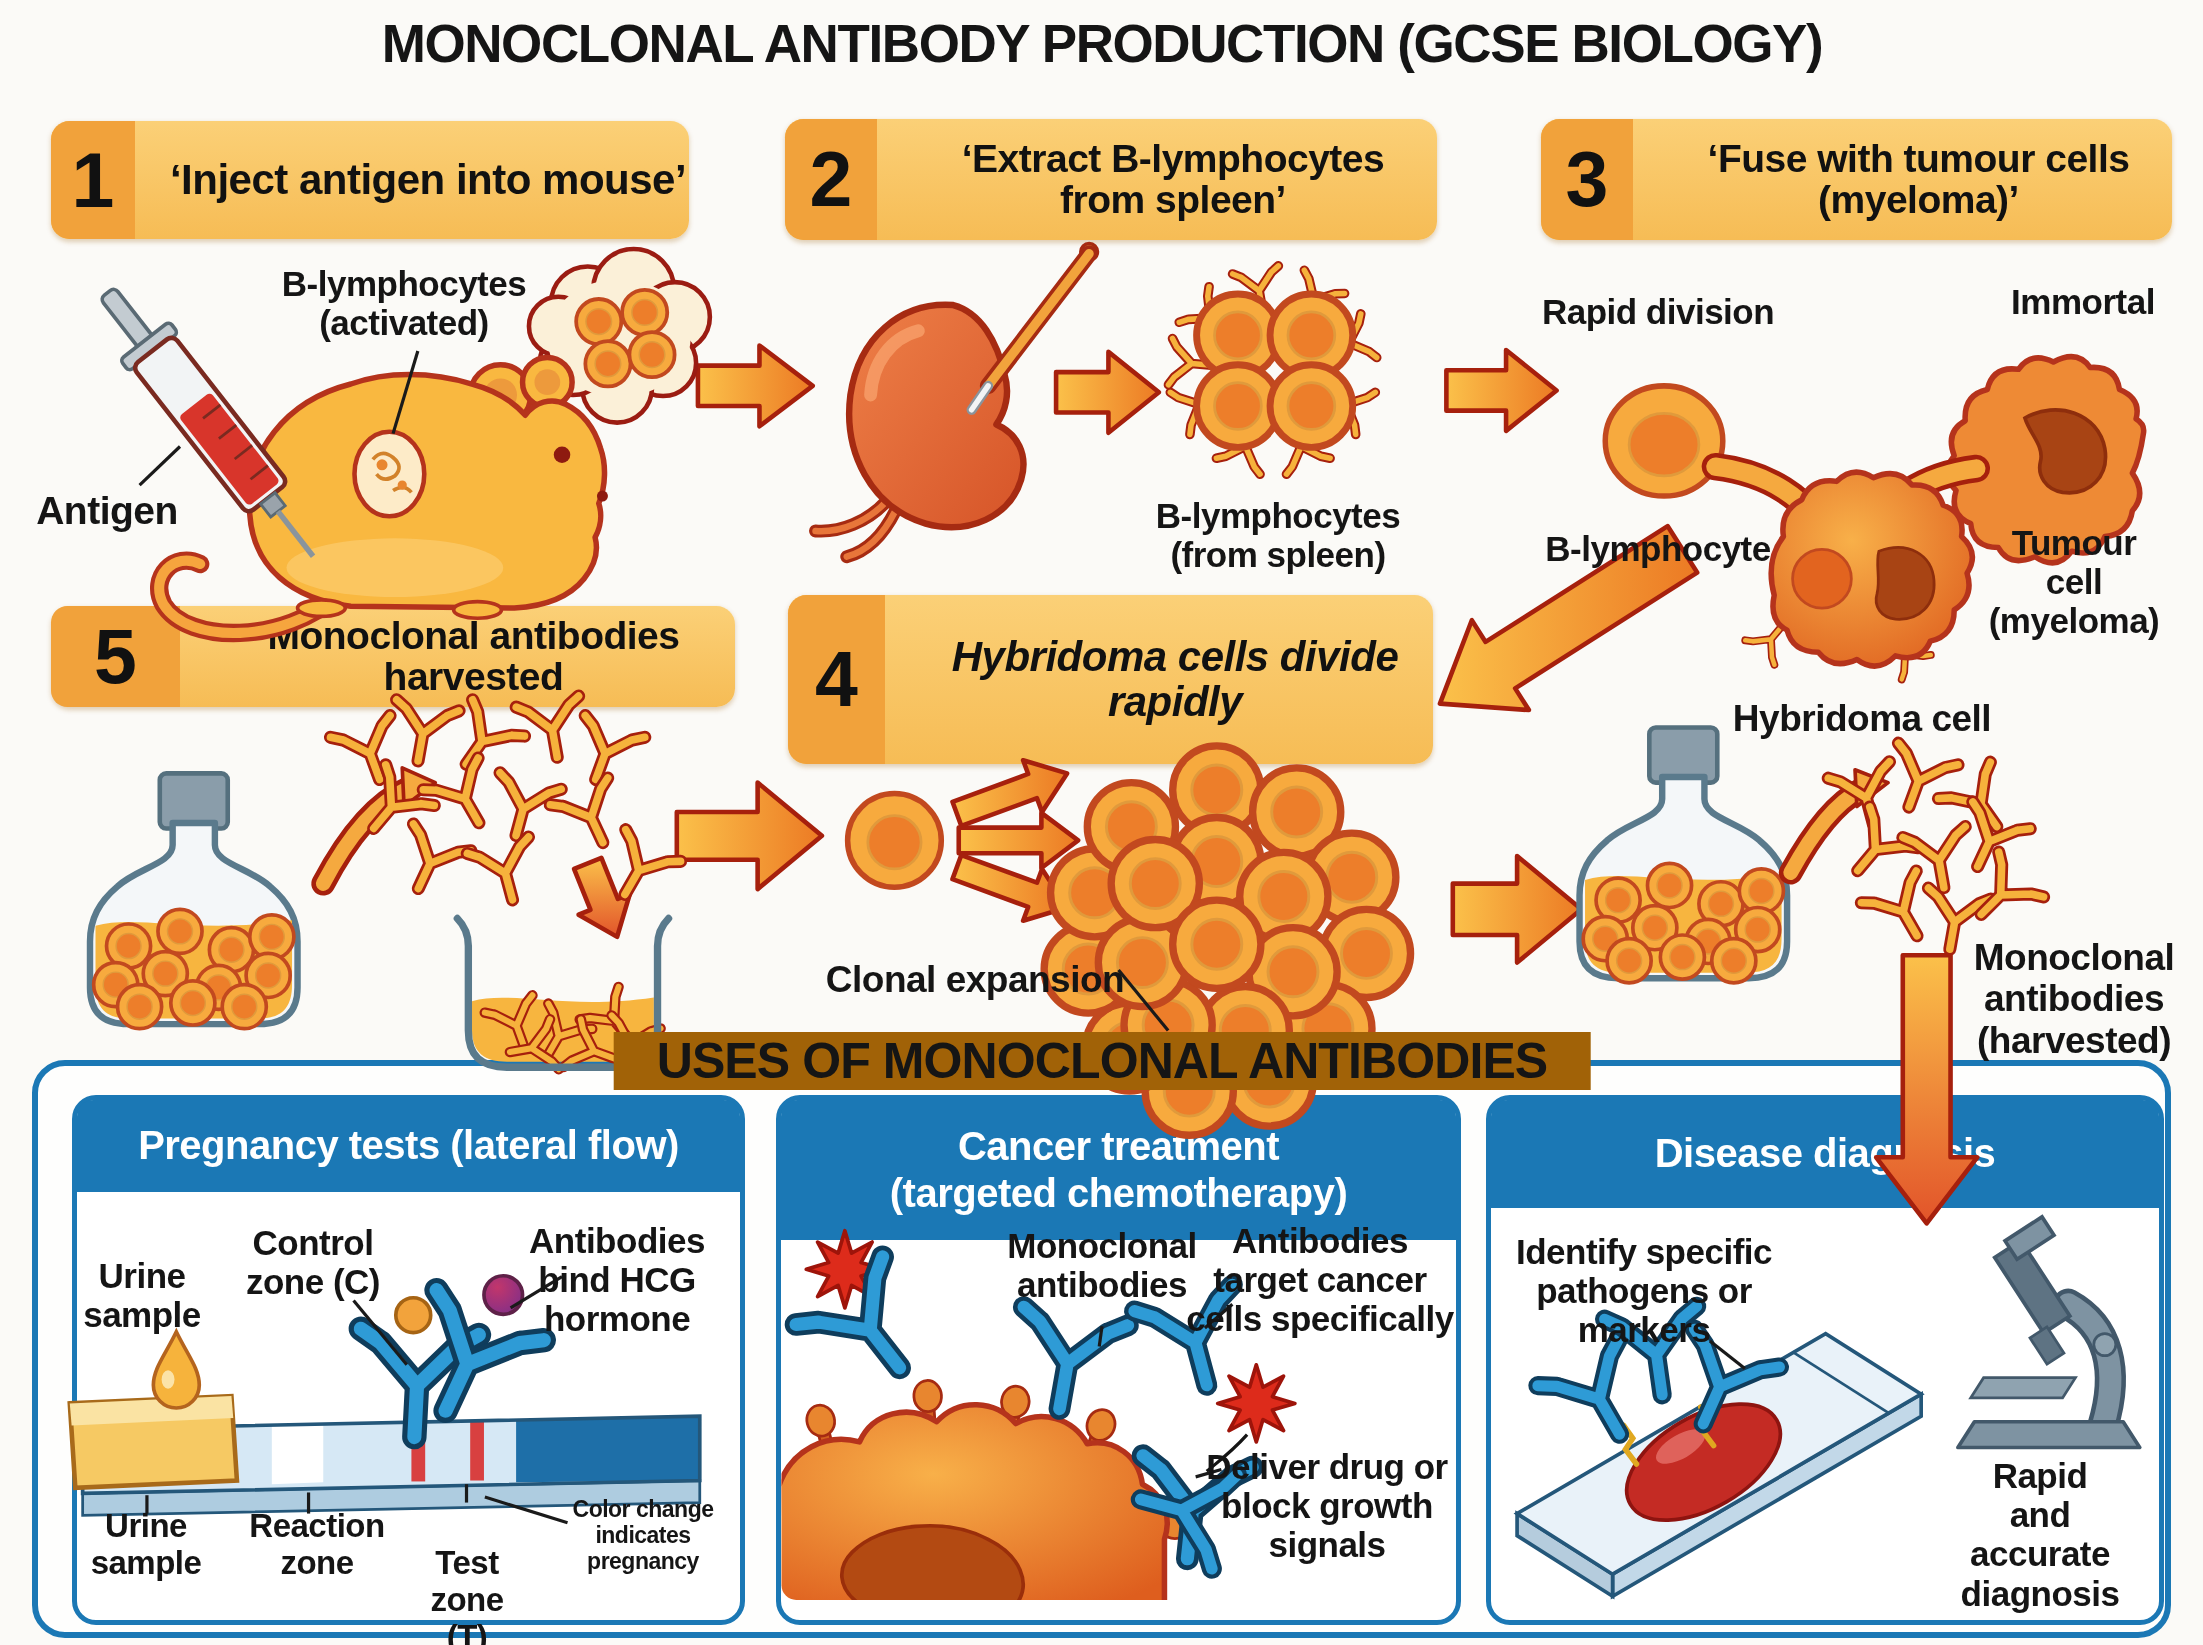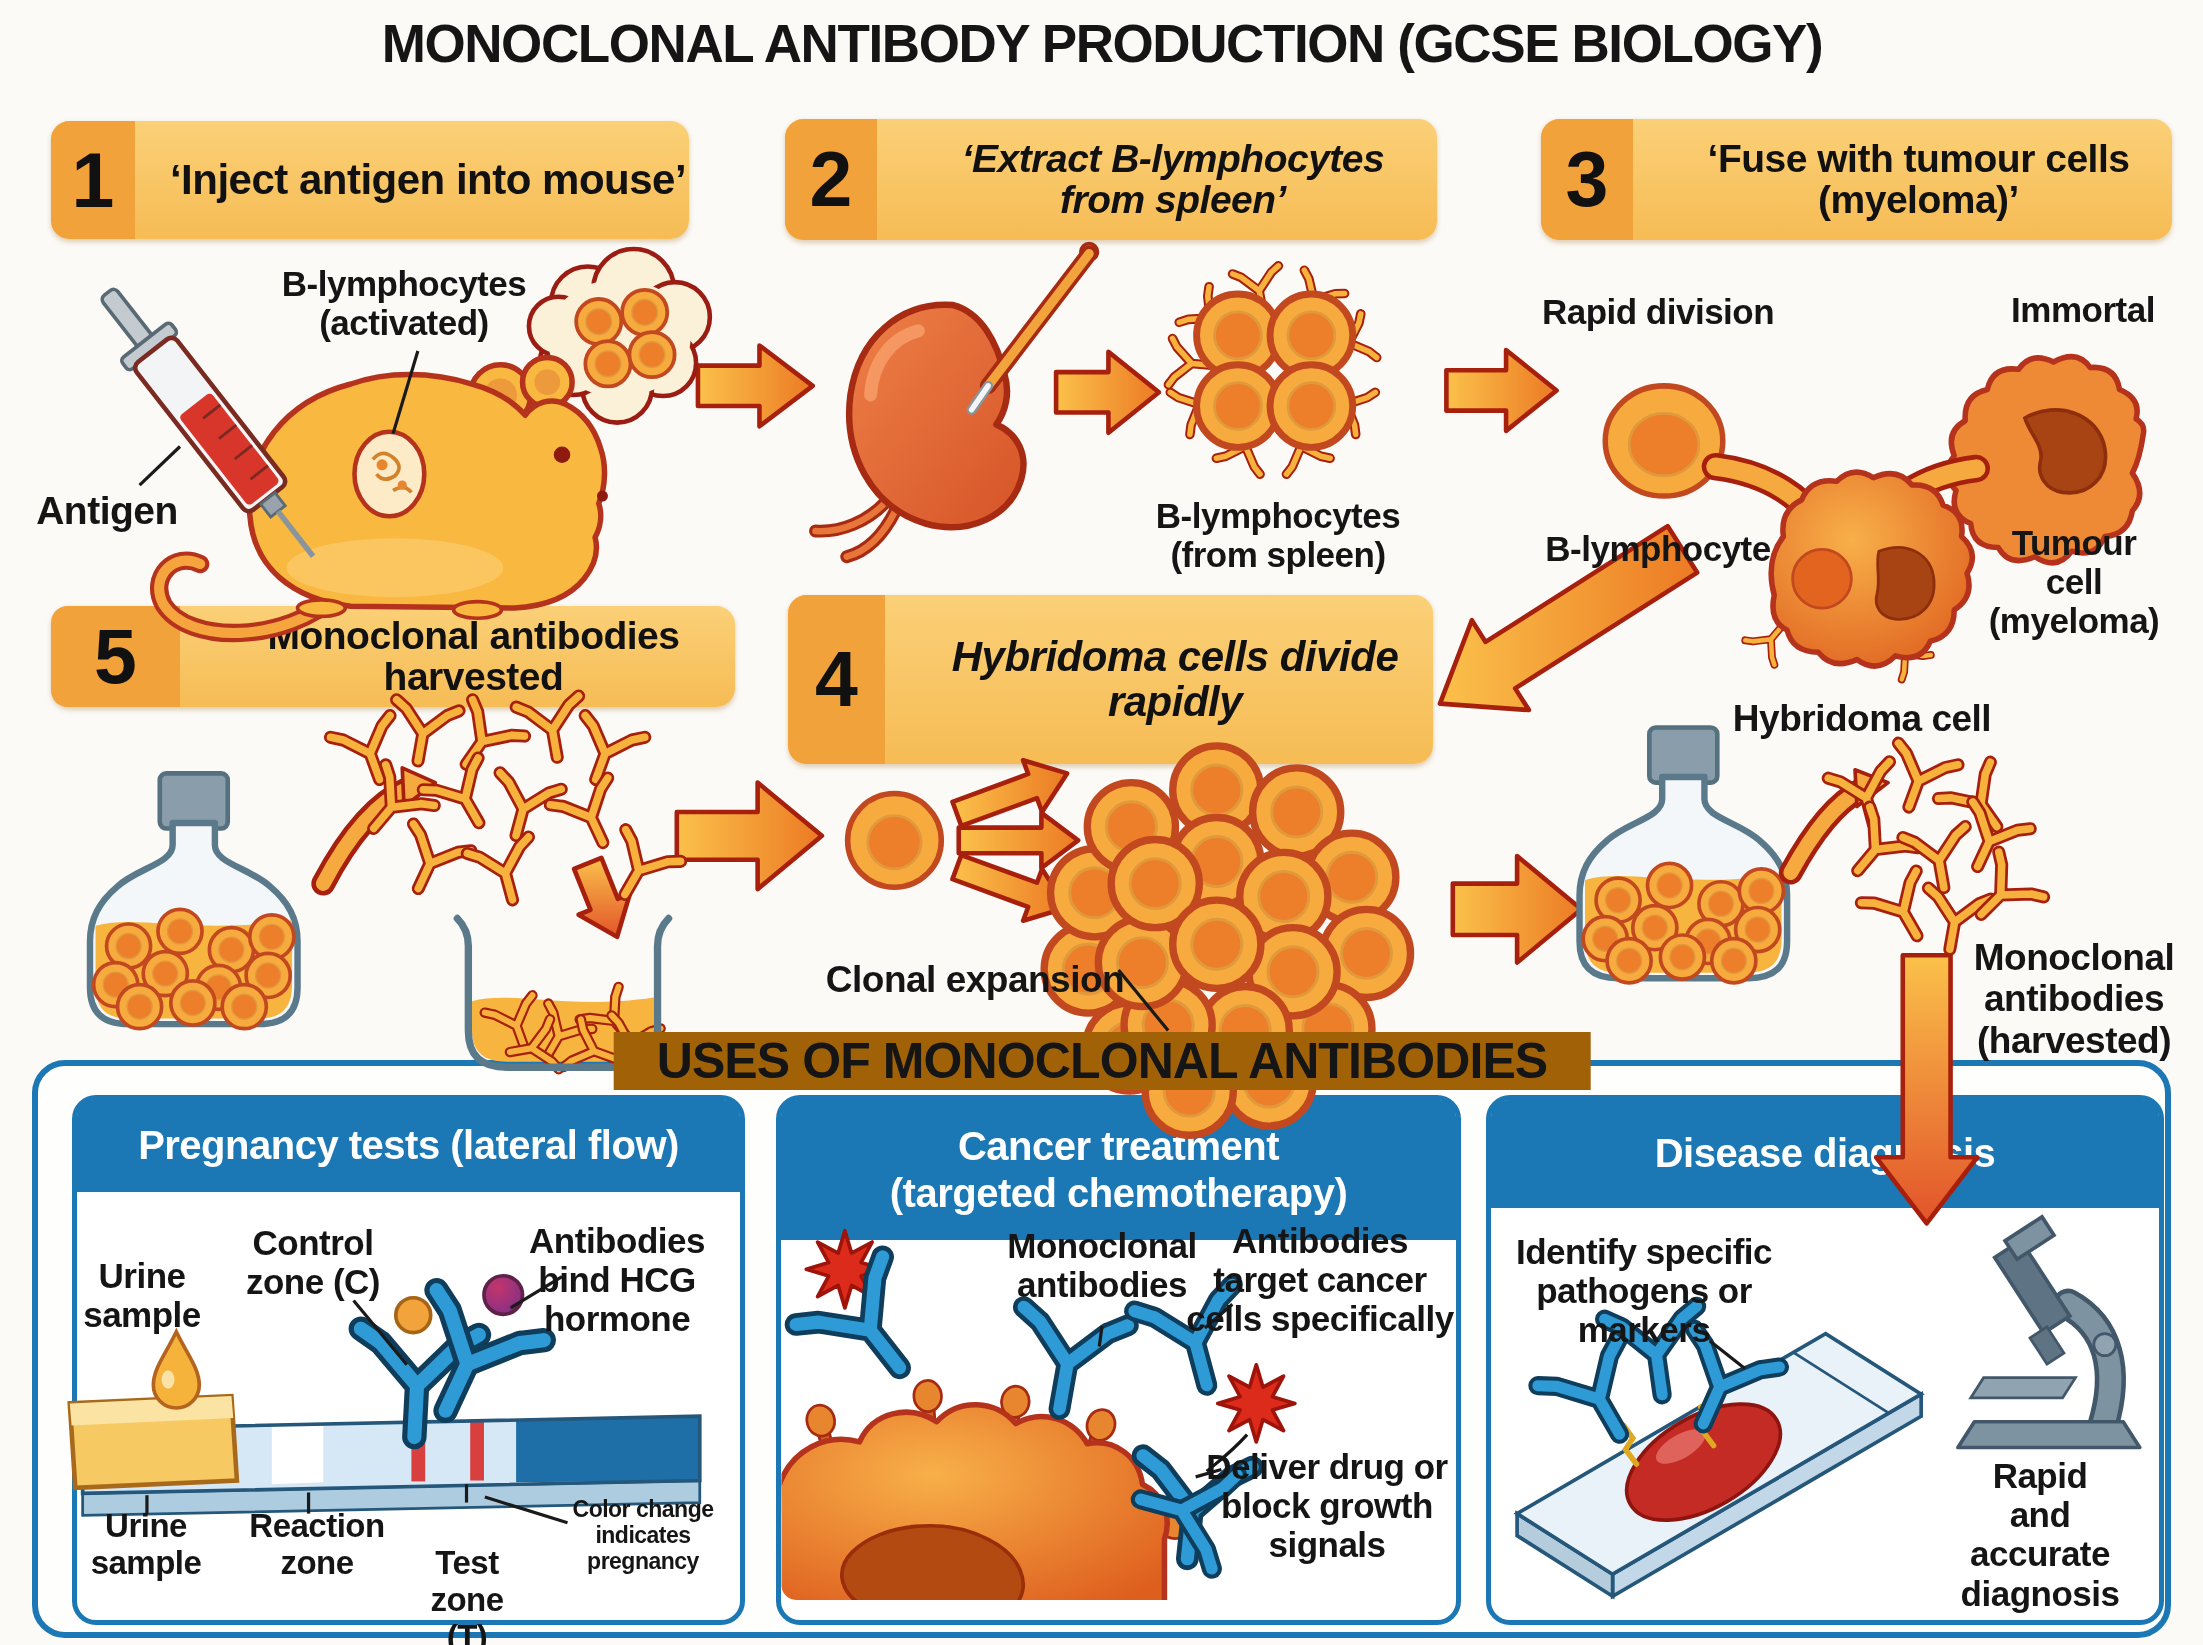--- a/index.html
+++ b/index.html
@@ -51,21 +51,21 @@
 <body>
 
 <div class="page-title">MONOCLONAL ANTIBODY PRODUCTION (GCSE BIOLOGY)</div>
 
 <div class="stepbox" style="left:51px;top:121px;width:638px;height:118px;">
   <div class="stepnum" style="width:84px;">1</div>
   <div class="steplabel" style="font-size:42px;">‘Inject antigen into mouse’</div>
 </div>
 <div class="stepbox" style="left:785px;top:119px;width:652px;height:121px;">
   <div class="stepnum" style="width:92px;">2</div>
-  <div class="steplabel" style="font-size:39px;font-style:italic;">‘Extract B-lymphocytes
+  <div class="steplabel" style="font-size:39px;">‘Extract B-lymphocytes
 from spleen’</div>
 </div>
 <div class="stepbox" style="left:1541px;top:119px;width:631px;height:121px;">
   <div class="stepnum" style="width:92px;">3</div>
   <div class="steplabel" style="font-size:39px;">‘Fuse with tumour cells
 (myeloma)’</div>
 </div>
 <div class="stepbox" style="left:51px;top:606px;width:684px;height:101px;">
   <div class="stepnum" style="width:129px;border-radius:16.5px 0 0 16.5px;">5</div>
   <div class="steplabel" style="font-size:39px;">Monoclonal antibodies harvested</div>
@@ -75,21 +75,21 @@
   <div class="steplabel" style="font-size:42px;font-style:italic;">Hybridoma cells divide
 rapidly</div>
 </div>
 
 <div class="lbl" style="left:107px;top:489px;font-size:39px;">Antigen</div>
 <div class="lbl" style="left:404px;top:264px;font-size:35px;">B-lymphocytes
 (activated)</div>
 <div class="lbl" style="left:1278px;top:496px;font-size:35px;">B-lymphocytes
 (from spleen)</div>
 <div class="lbl" style="left:1658px;top:292px;font-size:35px;">Rapid division</div>
-<div class="lbl" style="left:2083px;top:290px;font-size:35px;">Immortal</div>
+<div class="lbl" style="left:2083px;top:282px;font-size:35px;">Immortal</div>
 <div class="lbl" style="left:1658px;top:529px;font-size:35px;">B-lymphocyte</div>
 <div class="lbl" style="left:2074px;top:523px;font-size:35px;">Tumour cell
 (myeloma)</div>
 <div class="lbl" style="left:1862px;top:698px;font-size:37px;">Hybridoma cell</div>
 <div class="lbl" style="left:975px;top:959px;font-size:37px;">Clonal expansion</div>
 <div class="lbl" style="left:2074px;top:937px;font-size:37px;">Monoclonal
 antibodies
 (harvested)</div>
 
 <div class="uses-box"></div>

